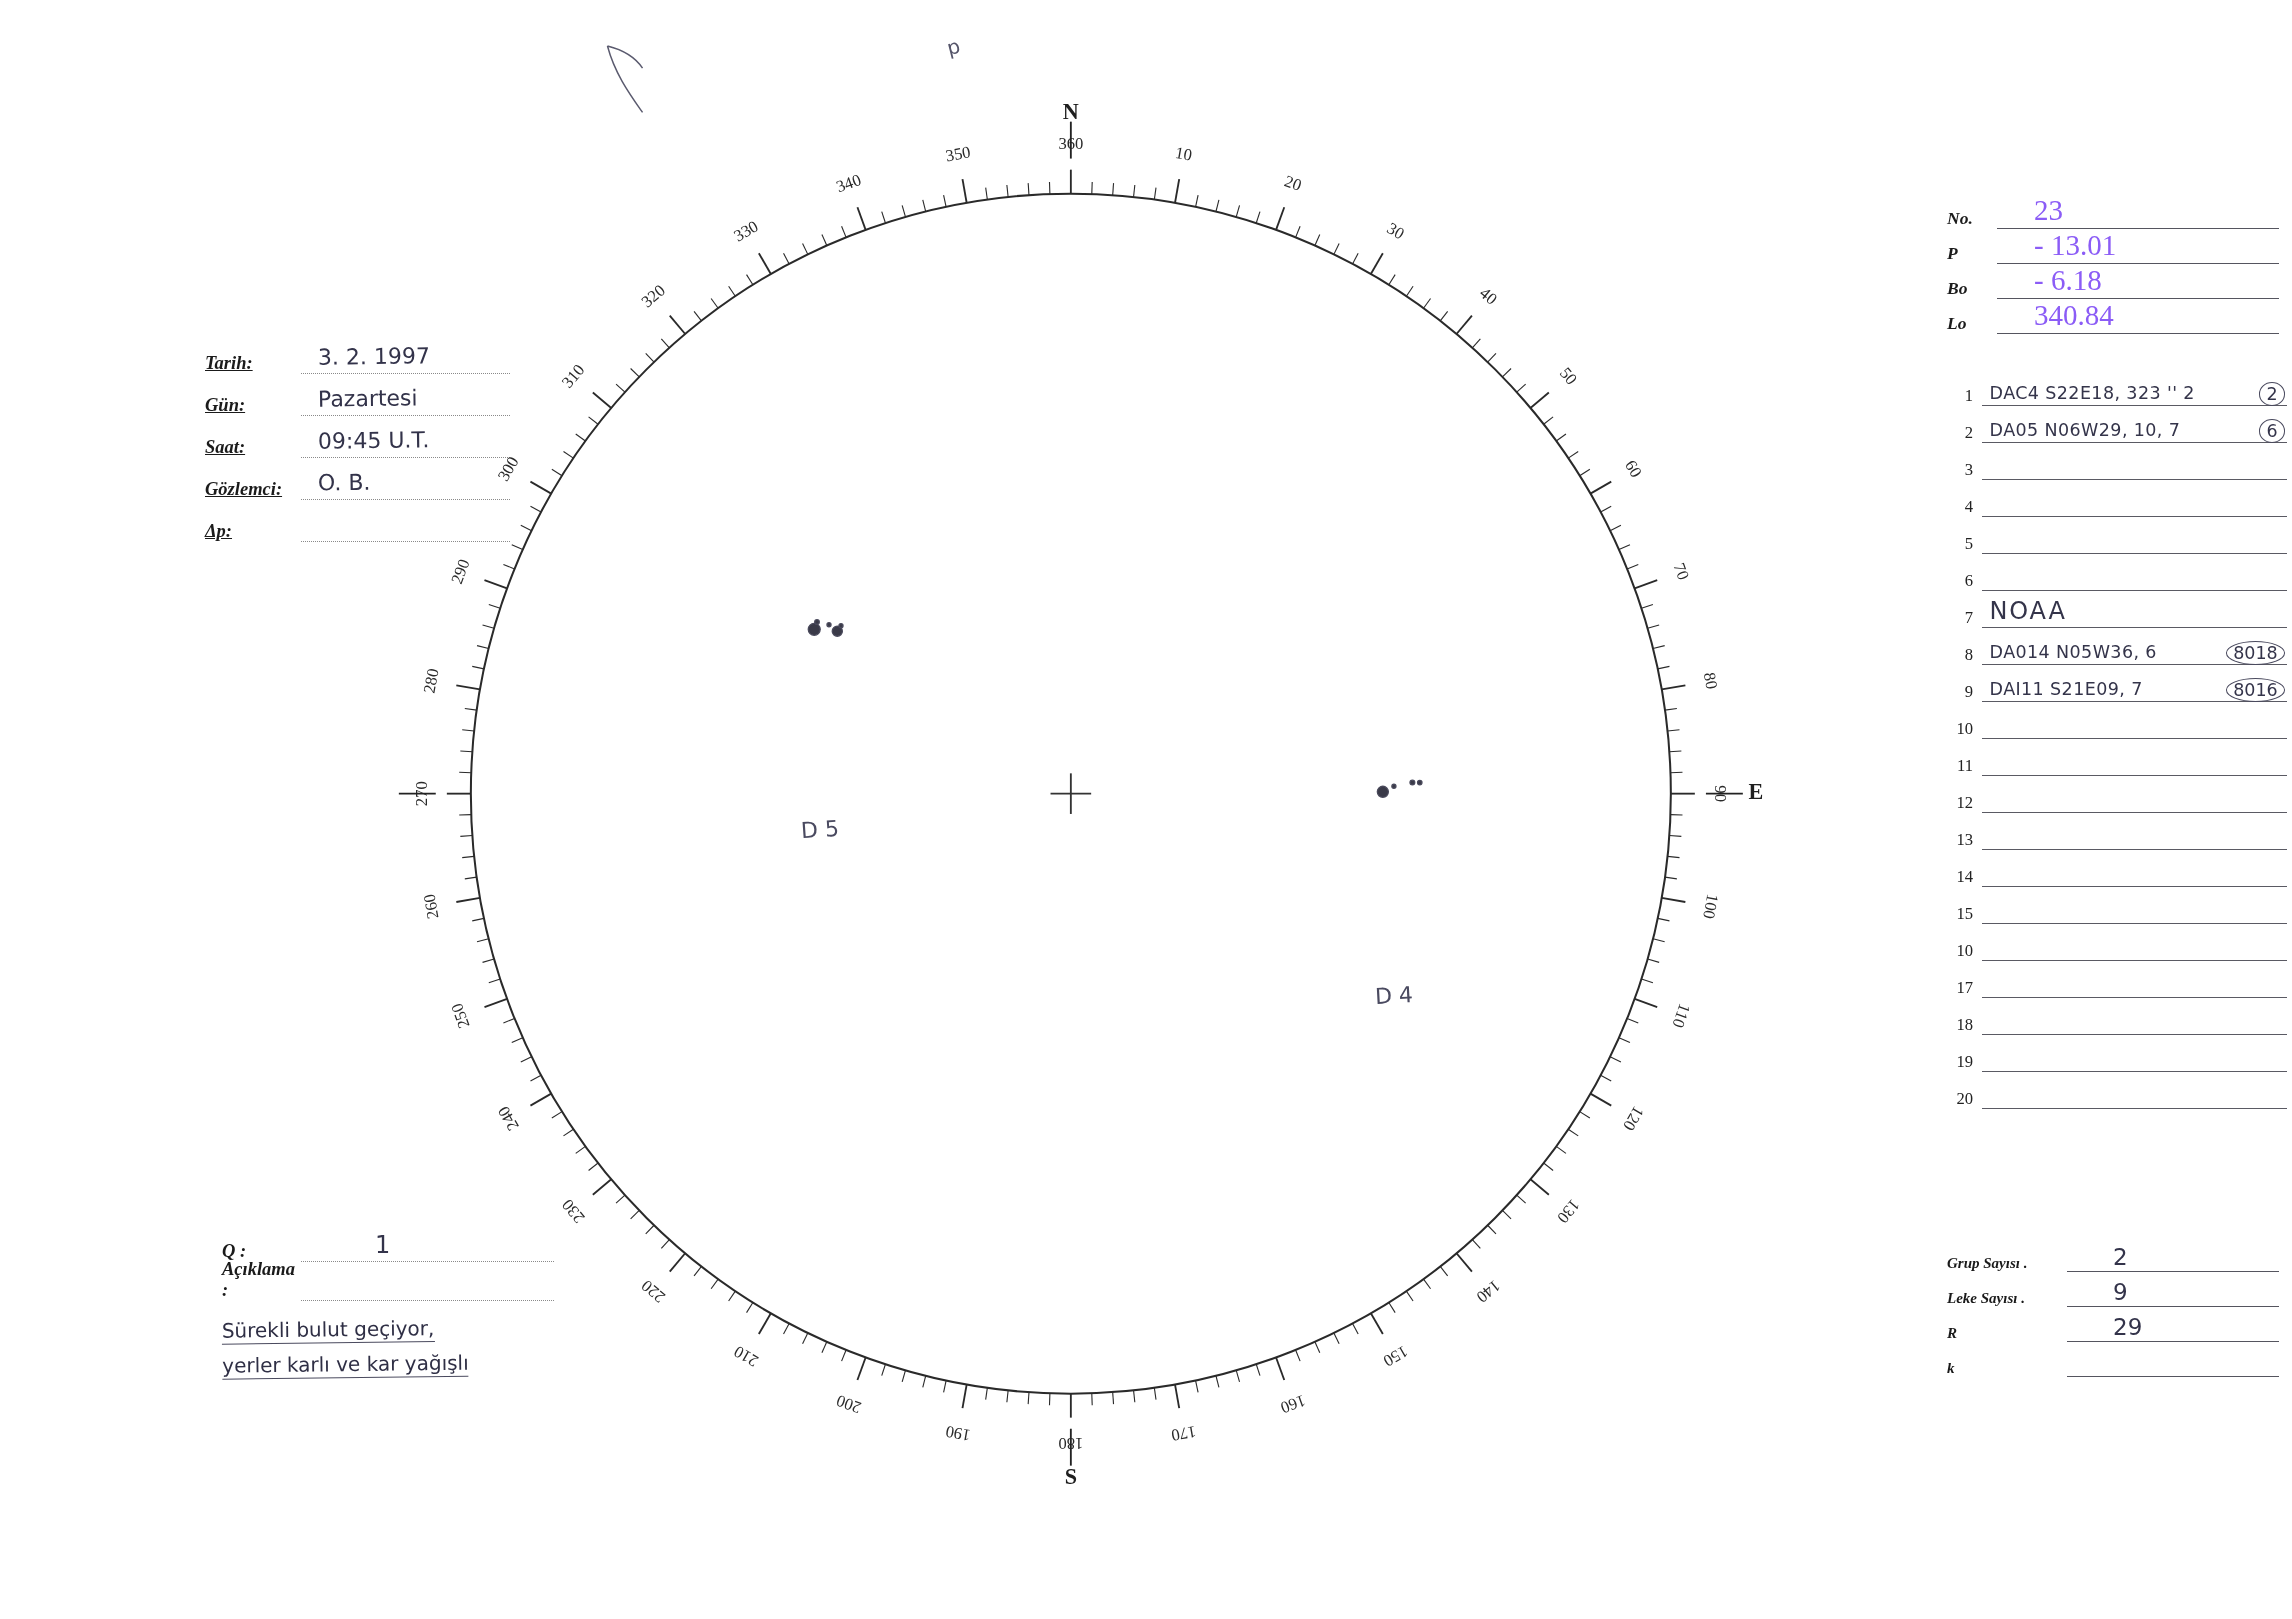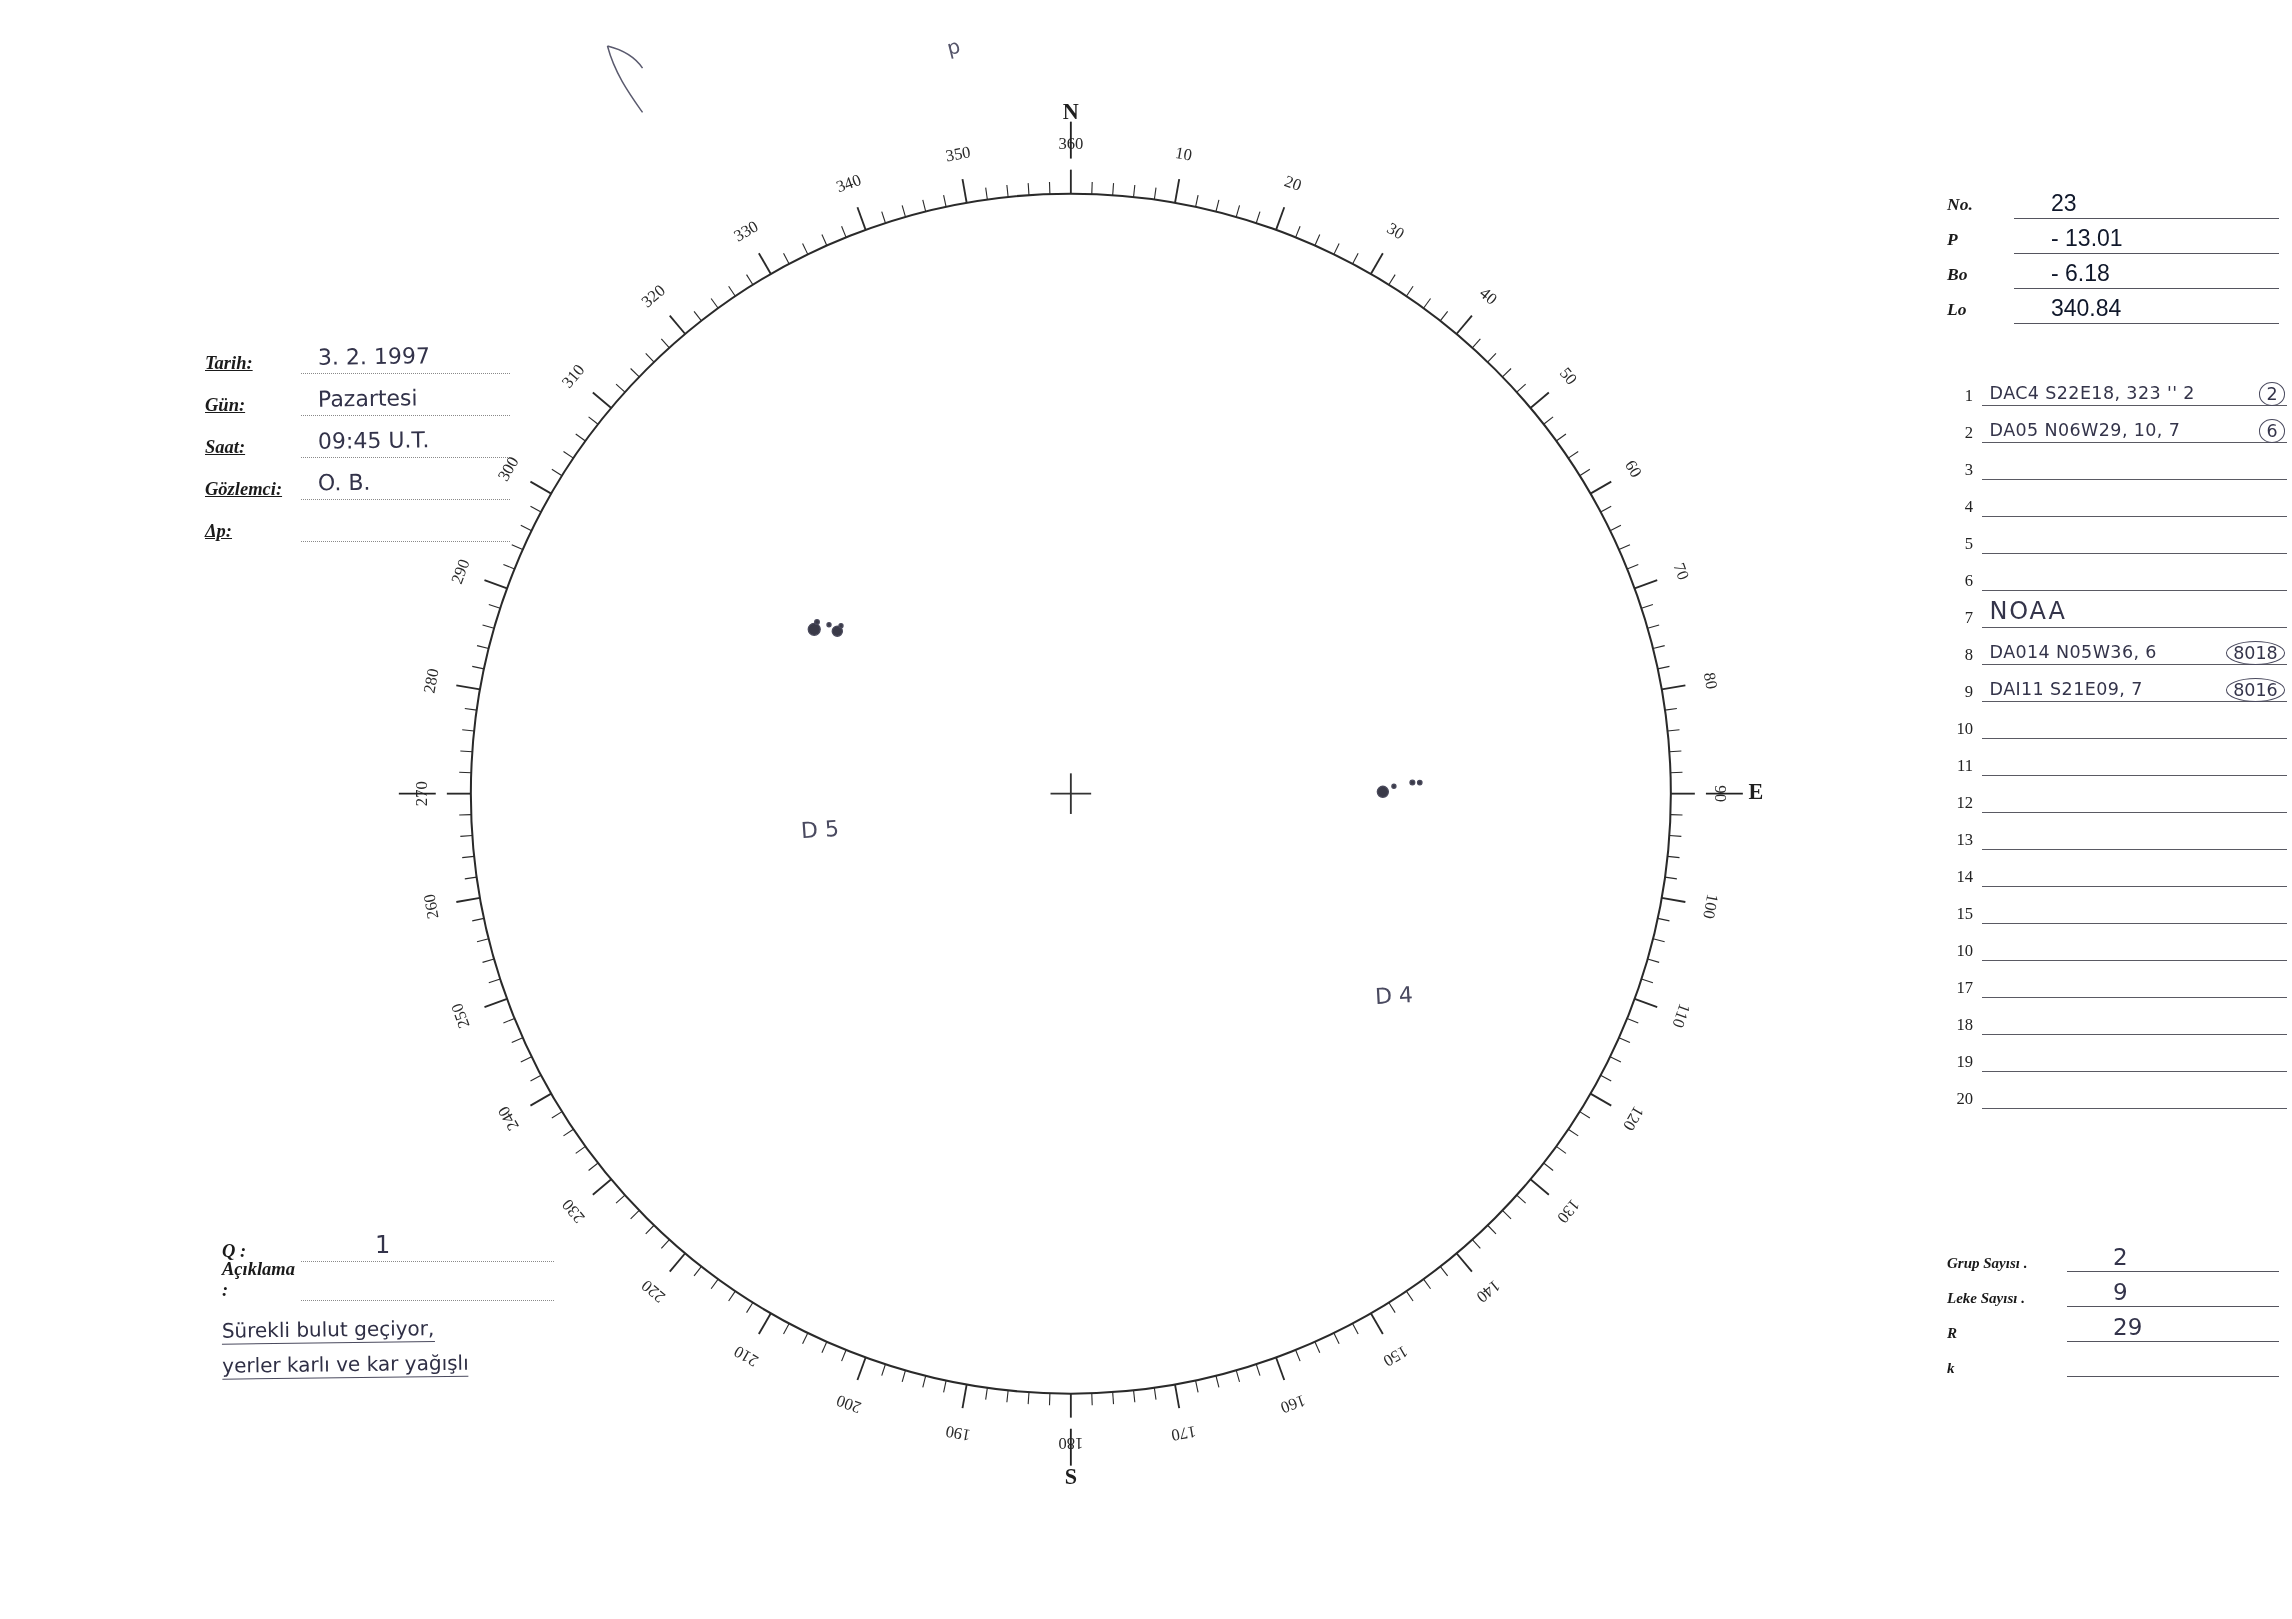--- a/index.html
+++ b/index.html
@@ -54,28 +54,28 @@
   .q-val{position:absolute;left:74px;bottom:1.8px;font-size:24px;font-family:"DejaVu Sans",sans-serif;color:#33334a;}
   .remark{
     position:absolute;left:222px;top:1311px;width:434px;
     font-family:"DejaVu Sans", sans-serif;font-size:20px;color:#2f2f45;
     line-height:1.75;transform:rotate(-0.7deg);
   }
   .remark .u{border-bottom:0.9px solid #4a4a5e;padding-bottom:0.9px;}
 
   
   .panel{position:absolute;left:1947px;top:194px;width:332px;}
-  .panel-row{display:flex;height:35px;gap:17px;}
+  .panel-row{display:flex;align-items:flex-end;height:35px;}
   .panel-key{
     width:50px;font-style:italic;font-weight:600;font-size:17.5px;color:#1b1b1b;
   }
   .panel-line{flex:1;border-bottom:1.4px solid #55555f;height:24px;position:relative;}
   .panel-val{
-    position:absolute;left:37px;bottom:0.9px;font-size:23px;
-    font-family:Liberation Sans, sans-serif;color:#0f172a;white-space:nowrap;
+    position:absolute;left:37px;bottom:0.9px;font-size:29px;
+    font-family:Liberation Serif, serif;color:#8b5cf6;white-space:nowrap;
   }
 
   
   .grouplist{position:absolute;left:1947px;top:369px;width:340px;}
   .gl-row{display:flex;align-items:flex-end;height:37px;}
   .gl-num{
     width:26px;text-align:right;padding-right:9.2px;
     font-size:16.6px;color:#222;font-family:"Liberation Serif",serif;
   }
   .gl-line{flex:1;border-bottom:1.3px solid #5a5a63;height:25px;position:relative;}

